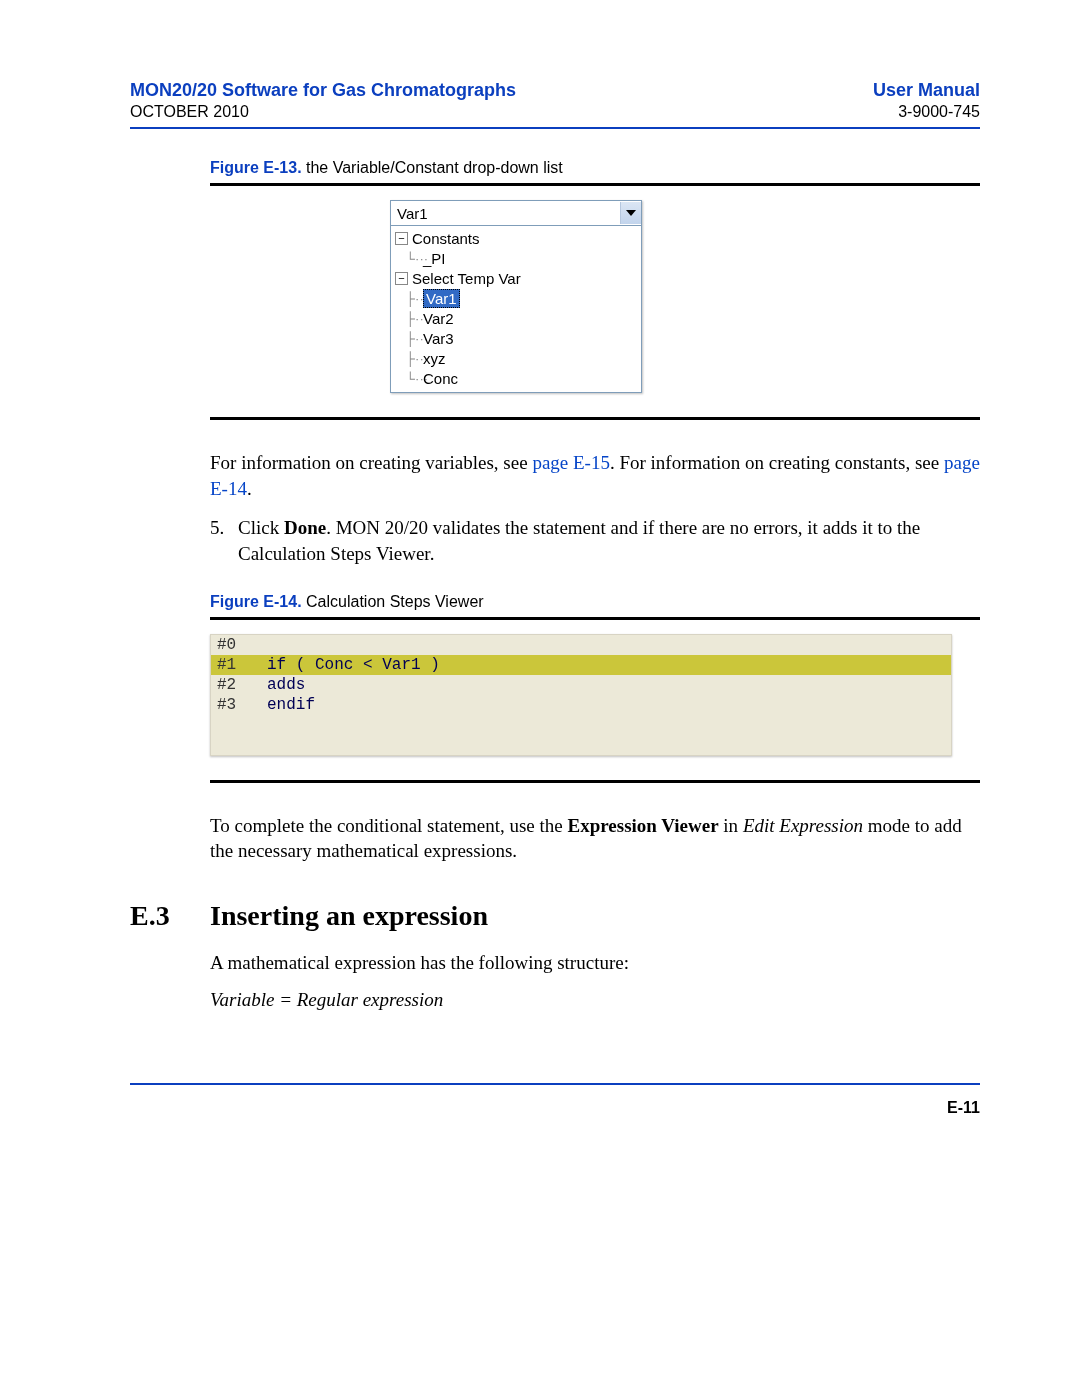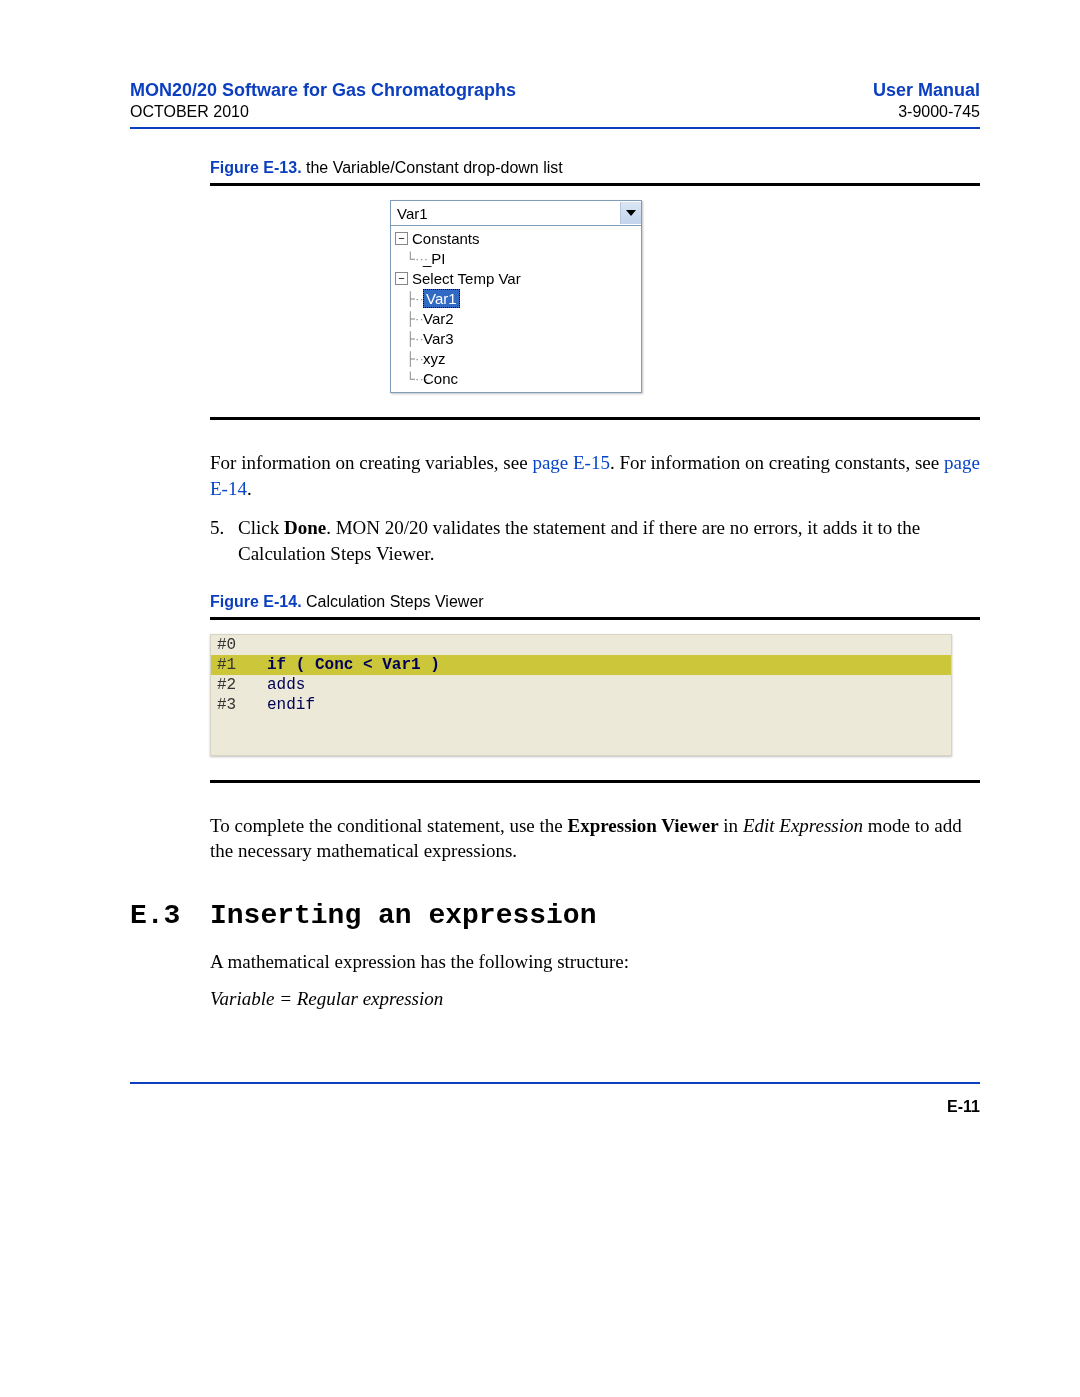--- a/index.html
+++ b/index.html
@@ -167,26 +167,26 @@
     padding-left: 6px;
     color: #333;
     background: #ece9d8;
   }
   .vtxt {
     flex: 1;
     padding-left: 10px;
     color: #005;
   }
   .vhi .vnum { background: #cbc63a; }
-  .vhi .vtxt { background: #cbc63a; font-weight: bold; }
+  .vhi .vtxt { background: #cbc63a; }
   
   .sect {
     display: flex;
     margin-top: 36px;
-    font-family: Liberation Mono, monospace;
+    font-family: Liberation Serif, serif;
     font-weight: 700;
     font-size: 28px;
     color: #000;
   }
   .sect .snum { width: 80px; }
   .footer-rule {
     border: none;
     border-top: 2px solid #0b3fbf;
     margin-top: 70px;
   }

